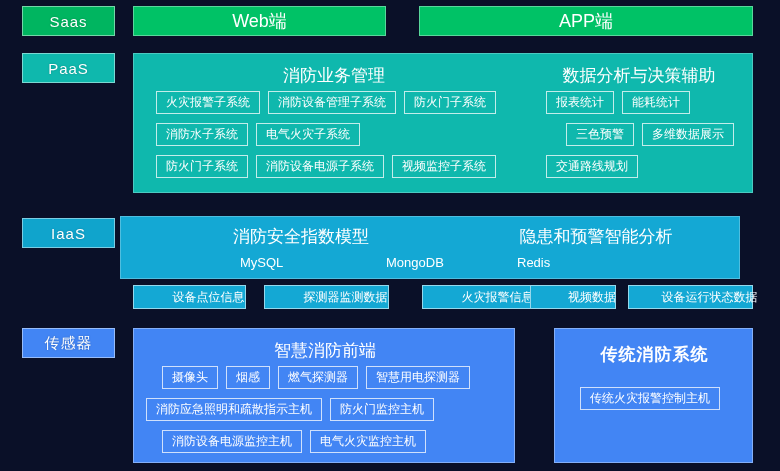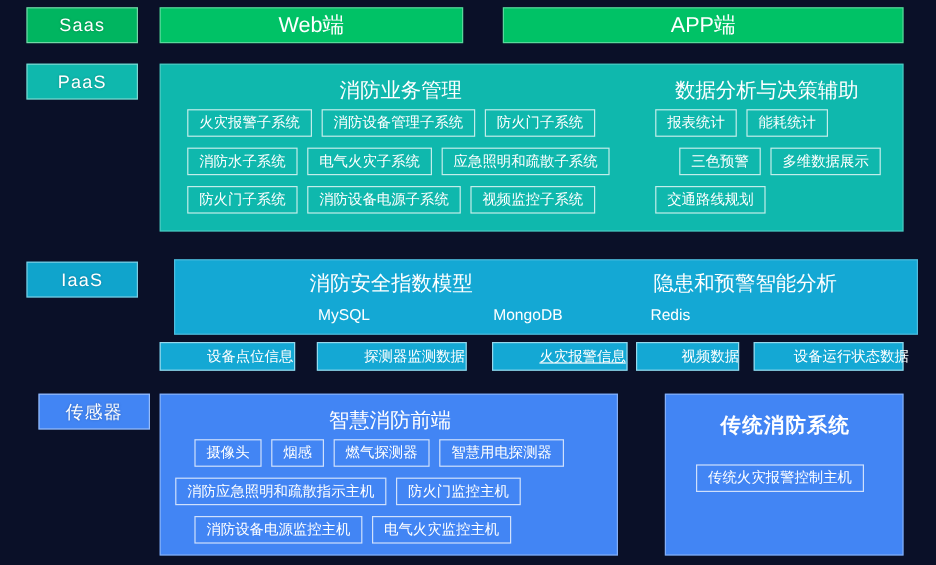--- a/index.html
+++ b/index.html
@@ -135,21 +135,20 @@
 
     <div class="chip-row" style="left:22px; top:37px;">
       <span class="chip">火灾报警子系统</span>
       <span class="chip">消防设备管理子系统</span>
       <span class="chip">防火门子系统</span>
     </div>
 
     <div class="chip-row" style="left:22px; top:69px;">
       <span class="chip">消防水子系统</span>
       <span class="chip">电气火灾子系统</span>
-      <span class="chip">应急照明和疏散子系统</span>
     </div>
 
     <div class="chip-row" style="left:22px; top:101px;">
       <span class="chip">防火门子系统</span>
       <span class="chip">消防设备电源子系统</span>
       <span class="chip">视频监控子系统</span>
     </div>
 
     <div class="panel-title" style="left:395px; top:10px; width:220px;">数据分析与决策辅助</div>
 
@@ -165,38 +164,38 @@
 
     <div class="chip-row" style="left:412px; top:101px;">
       <span class="chip">交通路线规划</span>
     </div>
   </div>
 
   <div class="abs tier-label tier-iaas" style="left:22px; top:218px; width:93px; height:30px;">
     <span>IaaS</span>
   </div>
 
-  <div class="abs panel-iaas" style="left:145px; top:216px; width:620px; height:63px;">
+  <div class="abs panel-iaas" style="left:120px; top:216px; width:620px; height:63px;">
 
     <div class="panel-title" style="left:15px; top:8px; width:330px;">消防安全指数模型</div>
 
     <div class="panel-title" style="left:330px; top:8px; width:290px;">隐患和预警智能分析</div>
 
     <div class="db-label" style="left:119px; top:38px;">MySQL</div>
     <div class="db-label" style="left:265px; top:38px;">MongoDB</div>
     <div class="db-label" style="left:396px; top:38px;">Redis</div>
   </div>
 
   <div class="data-chip" style="left:133px; top:285px; width:113px;">设备点位信息</div>
   <div class="data-chip" style="left:264px; top:285px; width:125px;">探测器监测数据</div>
-  <div class="data-chip" style="left:410px; top:285px; width:113px;text-decoration:underline;">火灾报警信息</div>
+  <div class="data-chip" style="left:422px; top:285px; width:113px;">火灾报警信息</div>
   <div class="data-chip" style="left:530px; top:285px; width:86px;">视频数据</div>
   <div class="data-chip" style="left:628px; top:285px; width:125px;">设备运行状态数据</div>
 
-  <div class="abs tier-label tier-sensor" style="left:32px; top:328px; width:93px; height:30px;text-align:right;">
+  <div class="abs tier-label tier-sensor" style="left:22px; top:328px; width:93px; height:30px;text-align:right;">
     <span>传感器</span>
   </div>
 
   <div class="abs panel-sensor" style="left:133px; top:328px; width:382px; height:135px;">
 
     <div class="panel-title" style="left:0px; top:10px; width:382px;">智慧消防前端</div>
 
     <div class="chip-row" style="left:28px; top:37px;">
       <span class="chip">摄像头</span>
       <span class="chip">烟感</span>

